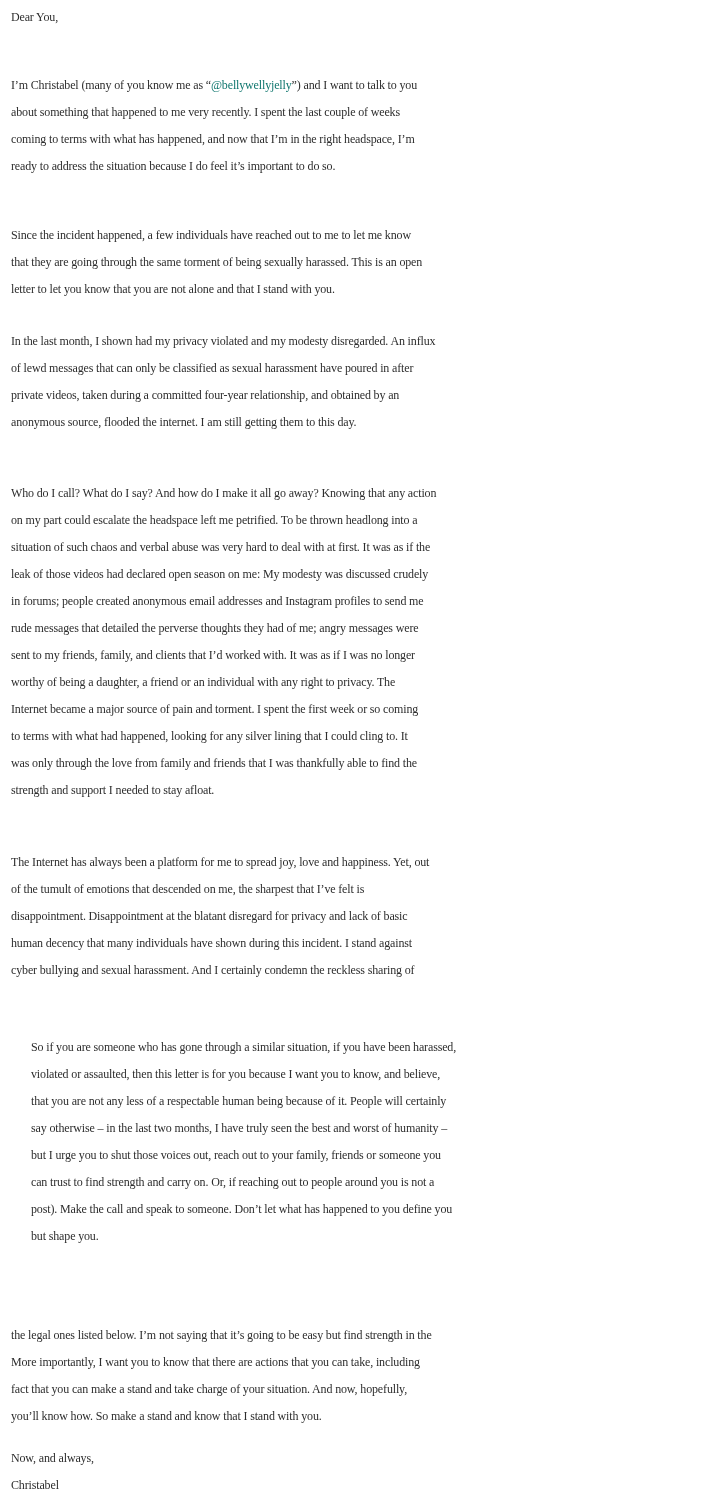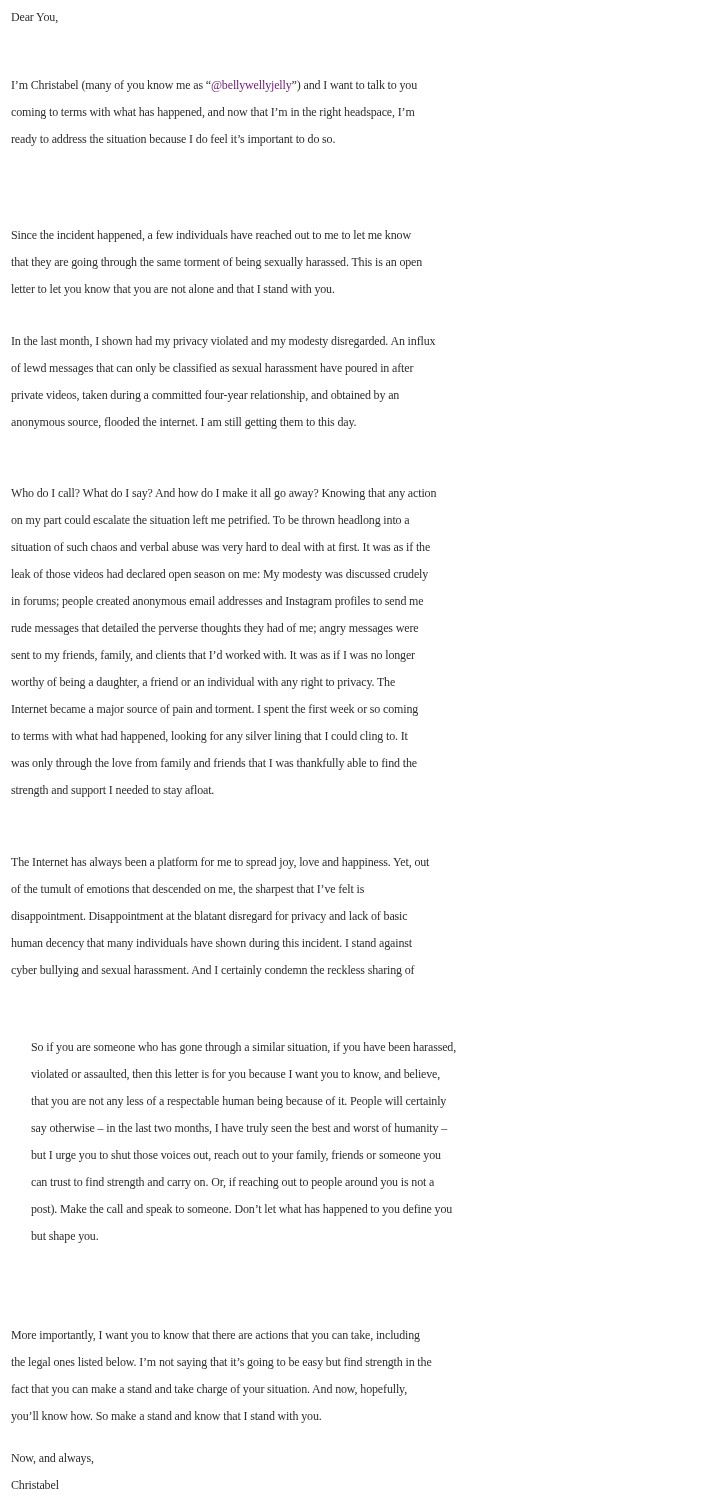--- a/index.html
+++ b/index.html
@@ -23,55 +23,56 @@
     font-size: 12px;
     line-height: 27px;
     letter-spacing: -0.15px;
     white-space: nowrap;
   }
   .line {
     display: block;
     height: 27px;
   }
   .handle {
-    color: #701a75;
+    color: #0f766e;
     text-decoration: none;
   }
 </style>
 </head>
 <body>
 
 <div>
 
   <p class="para" style="top:4px;">
     <span class="line">Dear You,</span>
   </p>
 
   <p class="para" style="top:72px;">
     <span class="line"><span>I’m Christabel (many of you know me as “</span><a class="handle" href="#">@bellywellyjelly</a><span>”) and I want to talk to you</span></span>
+    <span class="line">about something that happened to me very recently. I spent the last couple of weeks</span>
     <span class="line">coming to terms with what has happened, and now that I’m in the right headspace, I’m</span>
     <span class="line">ready to address the situation because I do feel it’s important to do so.</span>
   </p>
 
   <p class="para" style="top:222px;">
     <span class="line">Since the incident happened, a few individuals have reached out to me to let me know</span>
     <span class="line">that they are going through the same torment of being sexually harassed. This is an open</span>
     <span class="line">letter to let you know that you are not alone and that I stand with you.</span>
   </p>
 
   <p class="para" style="top:328px;">
     <span class="line">In the last month, I shown had my privacy violated and my modesty disregarded. An influx</span>
     <span class="line">of lewd messages that can only be classified as sexual harassment have poured in after</span>
     <span class="line">private videos, taken during a committed four-year relationship, and obtained by an</span>
     <span class="line">anonymous source, flooded the internet. I am still getting them to this day.</span>
   </p>
 
   <p class="para" style="top:480px;">
     <span class="line">Who do I call? What do I say? And how do I make it all go away? Knowing that any action</span>
-    <span class="line">on my part could escalate the situation left me petrified. To be thrown headlong into a</span>
+    <span class="line">on my part could escalate the headspace left me petrified. To be thrown headlong into a</span>
     <span class="line">situation of such chaos and verbal abuse was very hard to deal with at first. It was as if the</span>
     <span class="line">leak of those videos had declared open season on me: My modesty was discussed crudely</span>
     <span class="line">in forums; people created anonymous email addresses and Instagram profiles to send me</span>
     <span class="line">rude messages that detailed the perverse thoughts they had of me; angry messages were</span>
     <span class="line">sent to my friends, family, and clients that I’d worked with. It was as if I was no longer</span>
     <span class="line">worthy of being a daughter, a friend or an individual with any right to privacy. The</span>
     <span class="line">Internet became a major source of pain and torment. I spent the first week or so coming</span>
     <span class="line">to terms with what had happened, looking for any silver lining that I could cling to. It</span>
     <span class="line">was only through the love from family and friends that I was thankfully able to find the</span>
     <span class="line">strength and support I needed to stay afloat.</span>
@@ -90,22 +91,22 @@
     <span class="line">violated or assaulted, then this letter is for you because I want you to know, and believe,</span>
     <span class="line">that you are not any less of a respectable human being because of it. People will certainly</span>
     <span class="line">say otherwise – in the last two months, I have truly seen the best and worst of humanity –</span>
     <span class="line">but I urge you to shut those voices out, reach out to your family, friends or someone you</span>
     <span class="line">can trust to find strength and carry on. Or, if reaching out to people around you is not a</span>
     <span class="line">post). Make the call and speak to someone. Don’t let what has happened to you define you</span>
     <span class="line">but shape you.</span>
   </p>
 
   <p class="para" style="top:1322px;">
+    <span class="line">the legal ones listed below. I’m not saying that it’s going to be easy but find strength in the</span>
     <span class="line">More importantly, I want you to know that there are actions that you can take, including</span>
-    <span class="line">the legal ones listed below. I’m not saying that it’s going to be easy but find strength in the</span>
     <span class="line">fact that you can make a stand and take charge of your situation. And now, hopefully,</span>
     <span class="line">you’ll know how. So make a stand and know that I stand with you.</span>
   </p>
 
   <p class="para" style="top:1445px;">
     <span class="line">Now, and always,</span>
     <span class="line">Christabel</span>
   </p>
 
 </div>

